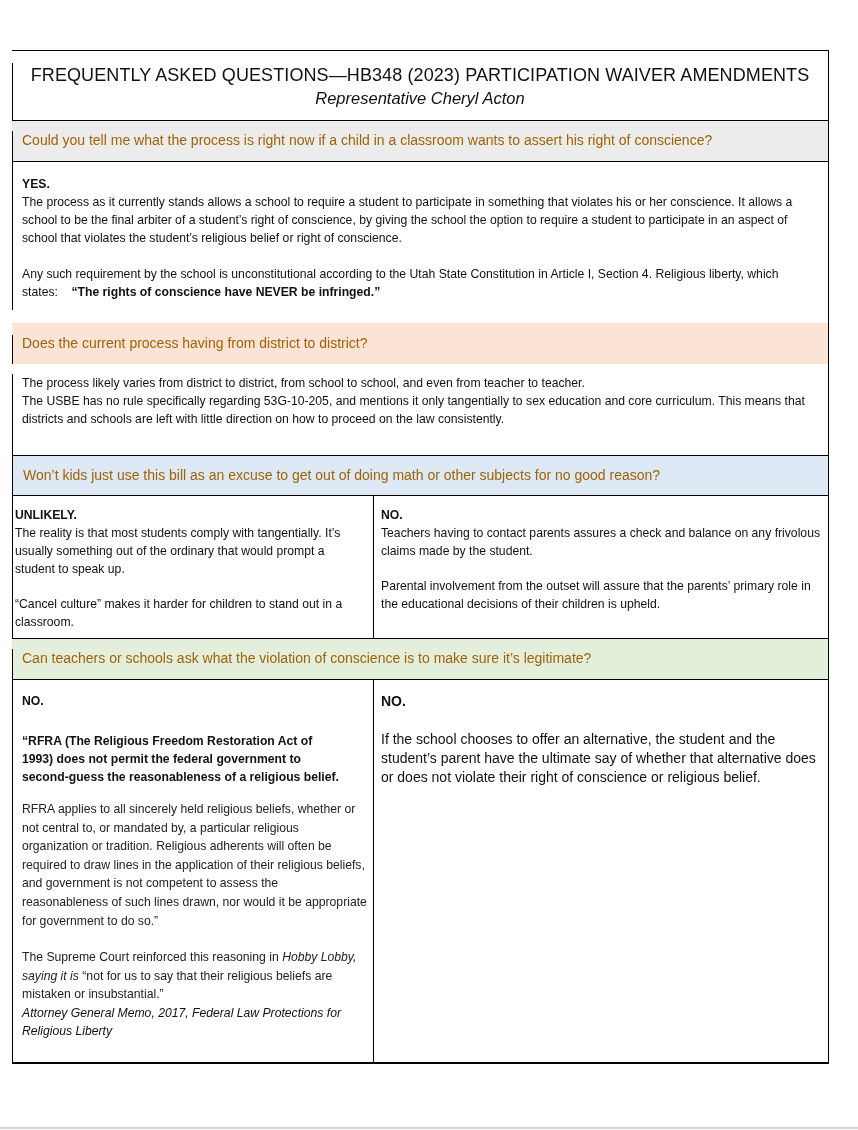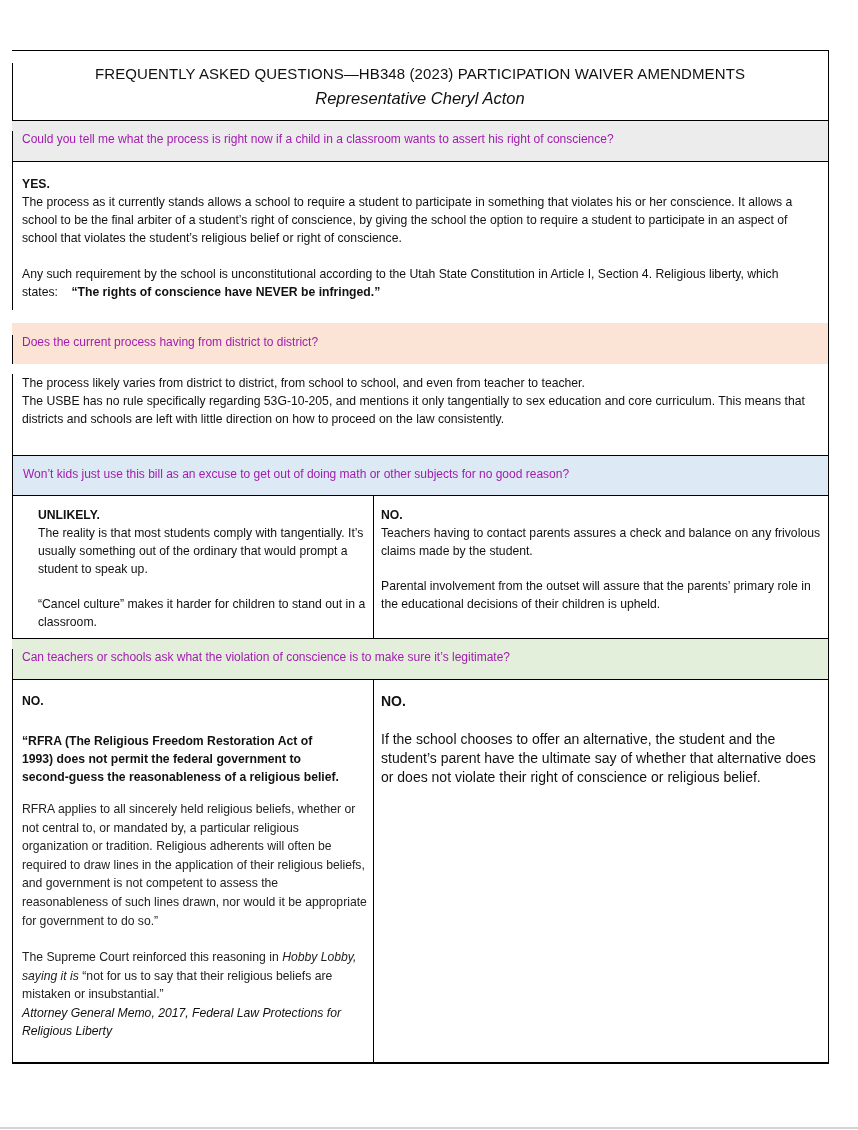--- a/index.html
+++ b/index.html
@@ -8,29 +8,29 @@
   .page-bottom-line { position: absolute; left: 0; top: 1127px; width: 858px; height: 2px; background: #d4d4d4; }
 
   .top-rule { position: absolute; left: 12px; top: 50px; width: 817px; height: 1px; background: #000; }
 
   .block { position: absolute; left: 12px; width: 817px; box-sizing: border-box; }
 
   
   .title-box { top: 51px; height: 69px; border-right: 1px solid #000; }
   .title-box .lbar { position: absolute; left: 0; top: 12px; width: 1px; height: 57px; background: #000; }
   .title-main { position: absolute; left: 0; right: 0; top: 14px; text-align: center;
-                font-size: 15px; letter-spacing: 0.1px; color: #111; }
+                font-size: 18px; letter-spacing: 0.1px; color: #111; }
   .title-sub { position: absolute; left: 0; right: 0; top: 38px; text-align: center;
                font-size: 16.5px; font-style: italic; color: #111; }
 
   .hline { position: absolute; left: 12px; width: 817px; height: 1px; background: #000; }
 
   .qbar { position: absolute; left: 12px; width: 817px; box-sizing: border-box; border-right: 1px solid #000; }
   .qbar .lbar { position: absolute; left: 0; width: 1px; background: #000; }
-  .qtext { position: absolute; left: 10px; font-size: 12px; color: #a21caf; white-space: nowrap; }
+  .qtext { position: absolute; left: 10px; font-size: 14px; color: #a16207; white-space: nowrap; }
 
   .answer { position: absolute; left: 12px; width: 817px; box-sizing: border-box; border-right: 1px solid #000; }
   .answer .lbar { position: absolute; left: 0; width: 1px; background: #000; }
   .atext { position: absolute; left: 10px; right: 12px; font-size: 12.2px; line-height: 18px; color: #111; }
   .atext p { margin: 0; }
   .atext .gap { height: 18px; }
   .bold { font-weight: bold; }
   .it { font-style: italic; }
 
   .split { position: absolute; left: 12px; width: 817px; box-sizing: border-box;
@@ -83,21 +83,21 @@
   </div>
 </div>
 <div class="hline" style="top:455px"></div>
 
 <div class="qbar" style="top:456px;height:39px;background:#dde9f5;border-left:1px solid #000">
   <div class="qtext" style="top:11px">Won’t kids just use this bill as an excuse to get out of doing math or other subjects for no good reason?</div>
 </div>
 <div class="hline" style="top:495px"></div>
 <div class="split" style="top:496px;height:142px">
   <div class="vline"></div>
-  <div class="col" style="left:25px;width:345px;top:10px">
+  <div class="col" style="left:2px;width:345px;top:10px">
     <p class="bold">UNLIKELY.</p>
     <p>The reality is that most students comply with tangentially. It’s usually something out of the ordinary that would prompt a student to speak up.</p>
     <div class="gap"></div>
     <p>“Cancel culture” makes it harder for children to stand out in a classroom.</p>
   </div>
   <div class="col" style="left:368px;width:440px;top:10px">
     <p class="bold">NO.</p>
     <p>Teachers having to contact parents assures a check and balance on any frivolous claims made by the student.</p>
     <div class="gap"></div>
     <p>Parental involvement from the outset will assure that the parents’ primary role in the educational decisions of their children is upheld.</p>

